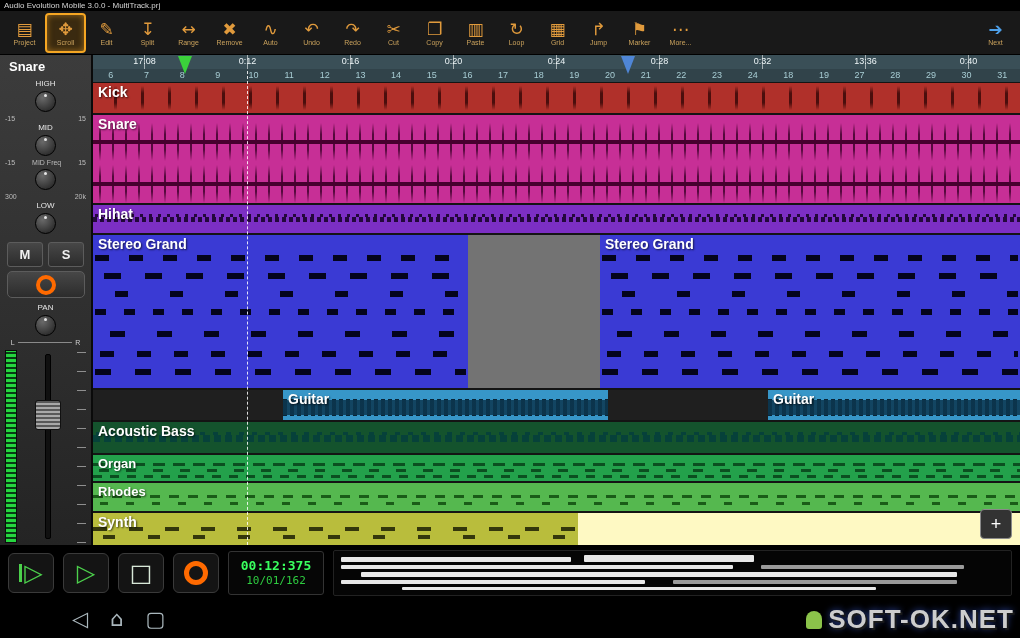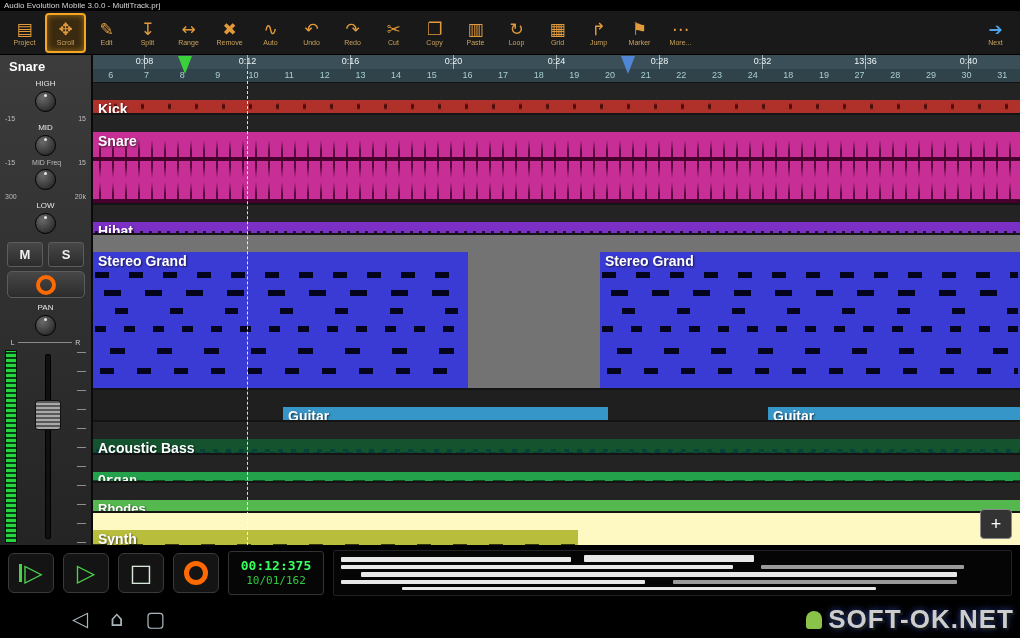--- a/index.html
+++ b/index.html
@@ -70,30 +70,30 @@
   .rb{flex:1;text-align:center;font-size:9px;color:#a8cdd4;line-height:13px;}
   .marker{position:absolute;top:1px;width:0;height:0;border-left:7px solid transparent;
     border-right:7px solid transparent;cursor:pointer;}
   .marker.green{left:85px;border-top:18px solid #3bd13b;}
   .marker.blue{left:528px;border-top:18px solid #4f86d6;}
 
   
   .tracks{position:absolute;left:93px;top:83px;width:927px;height:462px;background:#1e1e1e;}
   .trow{position:relative;width:100%;box-sizing:border-box;border-bottom:2px solid #141414;
     background:#232323;cursor:pointer;}
-  .clip{position:absolute;top:0;bottom:0;overflow:hidden;margin-top:17px;}
+  .clip{position:absolute;top:0;bottom:0;overflow:hidden;}
   .tlabel{position:absolute;left:5px;top:1px;color:#fff;font-size:14px;font-weight:bold;
     text-shadow:1px 1px 2px rgba(0,0,0,.65);z-index:3;white-space:nowrap;}
   .c-kick{background:#b0302a;}
   .c-snare{background:#c72f96;}
   .c-hihat{background:#7c2fc4;}
   .c-grand{background:#3a3ad4;}
   .c-guitar{background:#3796c8;}
   .c-bass{background:#14532d;}
-  .c-organ{background:#23a14b;font-family:Liberation Mono, monospace;}
+  .c-organ{background:#23a14b;}
   .c-rhodes{background:#55b84f;}
   .c-synth{background:#b9bd3c;}
 
   .wf{position:absolute;}
   .wf-kick{inset:3px 0 3px 0;
     background:repeating-linear-gradient(90deg,transparent 0 21px,rgba(58,8,8,.85) 21px 24px,transparent 24px 27px);
     -webkit-mask-image:linear-gradient(180deg,transparent,#000 30% 70%,transparent);
     mask-image:linear-gradient(180deg,transparent,#000 30% 70%,transparent);}
   .wf-band{left:0;right:0;height:38px;
     background:linear-gradient(180deg,transparent 46%,#47002e 46% 54%,transparent 54%),
@@ -302,21 +302,21 @@
       <div class="fader">
         <div class="fader-track"></div>
         <div class="fader-handle"></div>
       </div>
       <div class="fader-ticks"></div>
     </div>
   </div>
 
   <div class="ruler">
     <div class="ruler-times">
-        <span class="rt">0:08</span>
+        <span class="rt">17:08</span>
         <span class="rt">0:12</span>
         <span class="rt">0:16</span>
         <span class="rt">0:20</span>
         <span class="rt">0:24</span>
         <span class="rt">0:28</span>
         <span class="rt">0:32</span>
         <span class="rt">13:36</span>
         <span class="rt">0:40</span>
       </div>
     <div class="ruler-beats">

